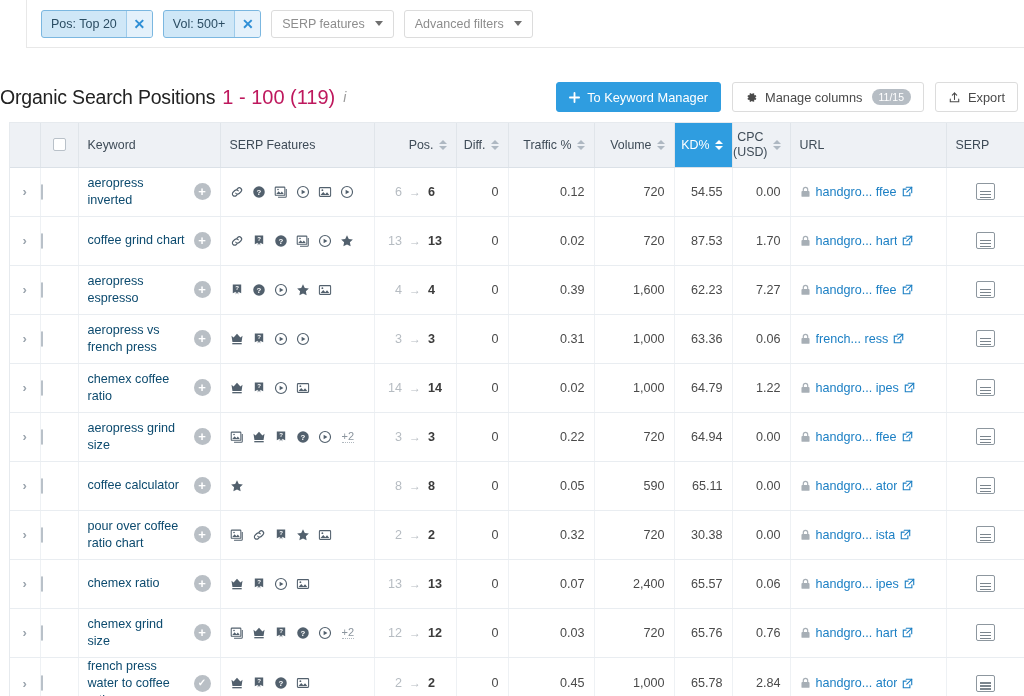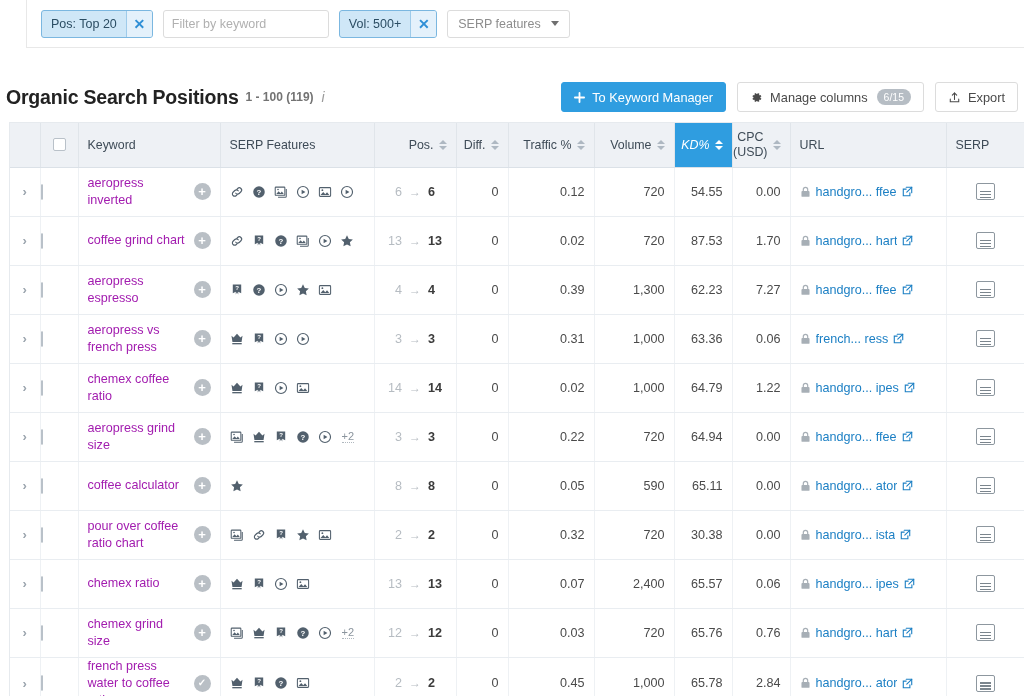--- a/index.html
+++ b/index.html
@@ -93,31 +93,30 @@
   }
 
   
   .title-row {
     position: absolute;
     left: 0; top: 74px;
     width: 1024px; height: 46px;
     display: flex; align-items: center;
   }
   .page-title {
-    margin-left: 6px;
     font-size: 19.5px;
-    font-weight: bold;
+    font-weight: normal;
     color: #222222;
     letter-spacing: -0.2px;
   }
   .page-title-count {
     margin-left: 7px;
-    font-size: 12px;
-    font-weight: bold;
-    color: #737373;
+    font-size: 20px;
+    font-weight: normal;
+    color: #be185d;
   }
   .info-i {
     margin-left: 8px;
     font-size: 14px;
     font-style: italic;
     color: #9b9b9b;
     cursor: pointer;
   }
   .title-actions {
     margin-left: auto;
@@ -174,21 +173,20 @@
     font-weight: normal;
     color: #3e4b57;
     border-right: 1px solid #e0e5ea;
     border-bottom: 1px solid #dbe1e7;
     padding: 0 9px;
     vertical-align: middle;
   }
   th.sorted {
     background: #2f9de0 !important;
     color: #ffffff !important;
-    font-style: italic;
   }
   th .th-inner {
     display: flex; align-items: center; gap: 5px;
   }
   th.num .th-inner { justify-content: flex-end; }
   .sort-arrows {
     display: inline-flex; flex-direction: column;
     gap: 2px; line-height: 0;
   }
   .sa-up, .sa-dn {
@@ -207,21 +205,21 @@
     font-size: 12.6px;
     color: #4a4a4a;
     padding: 0 9px;
     vertical-align: middle;
     background: #ffffff;
   }
   td.kd-cell { background: #f1f9fe; }
 
   td.num { text-align: right; }
   .kw-link {
-    color: #a21caf;
+    color: #0c4a6e;
     cursor: pointer;
     line-height: 1.35;
     display: inline-block;
   }
   .kw-cell-inner {
     display: flex; align-items: center;
     justify-content: space-between;
     gap: 6px;
   }
   .kw-text { flex: 1; }
@@ -308,35 +306,35 @@
 </style>
 </head>
 <body>
 
 <div class="filter-bar">
   <div class="chip">
     <span class="chip-label">Pos: Top 20</span>
     <span class="chip-x">✕</span>
   </div>
 
-  <div class="search-box">
-    <input type="text" placeholder="Filter by keyword" style="">
-
-  </div>
 
   <div class="chip">
     <span class="chip-label">Vol: 500+</span>
     <span class="chip-x">✕</span>
   </div>
 
   <div class="dropdown">
     <span>SERP features</span>
     <span class="caret"></span>
   </div>
 
+  <div class="dropdown">
+    <span>Advanced filters</span>
+    <span class="caret"></span>
+  </div>
 </div>
 
 <div class="title-row">
   <span class="page-title">Organic Search Positions</span>
   <span class="page-title-count">1 - 100 (119)</span>
   <span class="info-i">i</span>
 
   <div class="title-actions">
     <div class="btn btn-primary">
       <span>
@@ -348,21 +346,21 @@
     </div>
 
     <div class="btn btn-default">
       <span>
         <svg width="13" height="13" viewBox="0 0 16 16" fill="#4a4a4a">
             <path d="M8 5.3a2.7 2.7 0 100 5.4 2.7 2.7 0 000-5.4zm0 4a1.3 1.3 0 110-2.6 1.3 1.3 0 010 2.6z"></path>
             <path d="M14 9.1l-1.2-.5a4.9 4.9 0 000-1.2l1.2-.5-.8-2-1.2.5a4.9 4.9 0 00-.9-.9l.5-1.2-2-.8-.5 1.2a4.9 4.9 0 00-1.2 0L7.4 2.5l-2 .8.5 1.2c-.34.25-.64.55-.9.9L3.8 4.9l-.8 2 1.2.5a4.9 4.9 0 000 1.2l-1.2.5.8 2 1.2-.5c.26.35.56.65.9.9l-.5 1.2 2 .8.5-1.2a4.9 4.9 0 001.2 0l.5 1.2 2-.8-.5-1.2c.34-.25.64-.55.9-.9l1.2.5z"></path>
           </svg>
       </span>
       <span>Manage columns</span>
-      <span class="badge-pill">6/15</span>
+      <span class="badge-pill">11/15</span>
     </div>
 
     <div class="btn btn-default">
       <span>
         <svg width="13" height="13" viewBox="0 0 16 16" fill="none" stroke="#4a4a4a" stroke-width="1.3" stroke-linecap="round">
             <path d="M8 10.5V2.5"></path>
             <path d="M5.3 5.2L8 2.5l2.7 2.7"></path>
             <path d="M2.8 10v3.2h10.4V10"></path>
           </svg>
       </span>
@@ -699,21 +697,21 @@
           </td>
           <td>
             <div class="pos-cell">
               <span class="pos-old">4</span>
               <span class="pos-arrow">→</span>
               <span class="pos-new">4</span>
             </div>
           </td>
           <td class="num">0</td>
           <td class="num">0.39</td>
-          <td class="num">1,300</td>
+          <td class="num">1,600</td>
           <td class="num kd-cell">62.23</td>
           <td class="num">7.27</td>
           <td>
             <div class="url-cell-inner">
               <span class="lock">
                 <svg width="11" height="12" viewBox="0 0 12 13">
                   <rect x="1.6" y="5.4" width="8.8" height="6.4" rx="1" fill="#a7afb6"></rect>
                   <path d="M3.6 5.4V3.9a2.4 2.4 0 014.8 0v1.5" fill="none" stroke="#a7afb6" stroke-width="1.3"></path>
                 </svg>
               </span>

